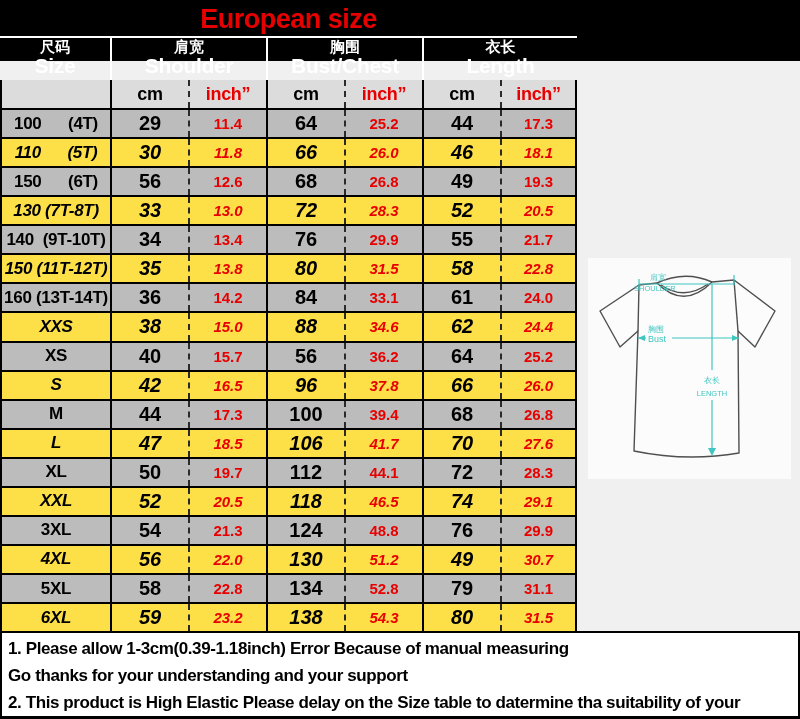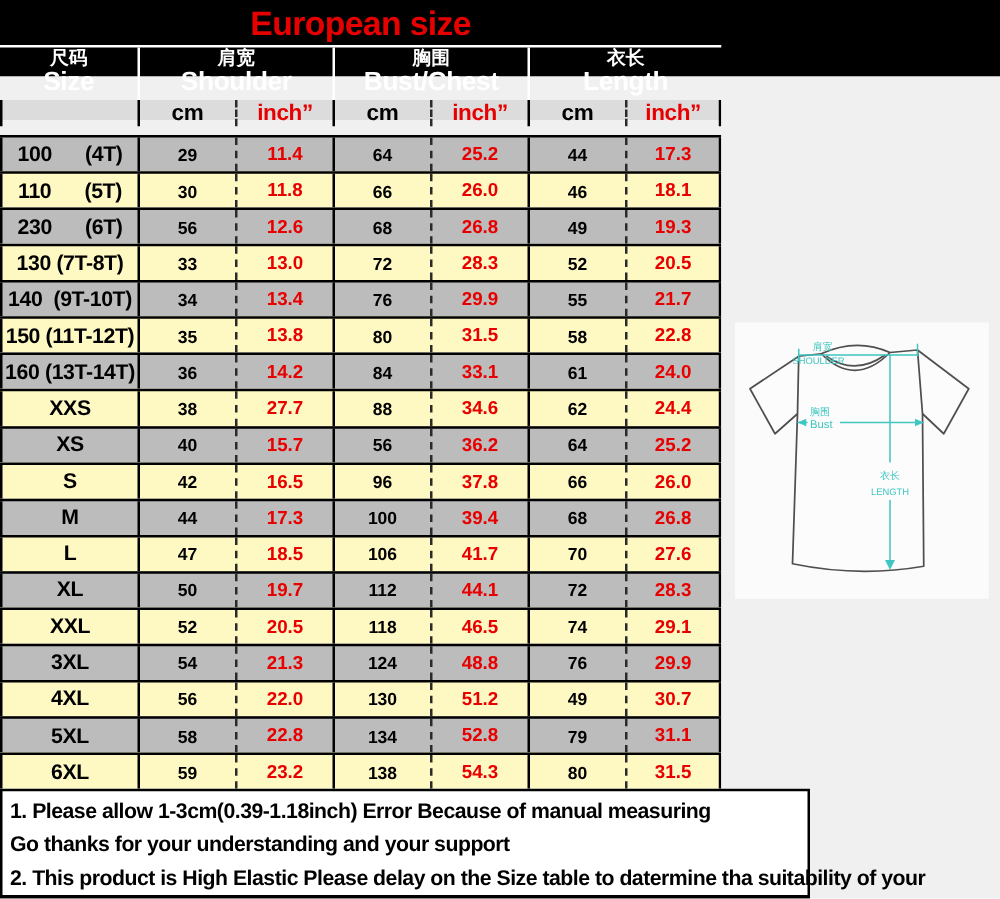--- a/index.html
+++ b/index.html
@@ -21,52 +21,52 @@
     position:absolute;top:38px;left:0;width:577px;height:42px;
     display:grid;grid-template-columns:110px 156px 156px 155px;
   }
   .hgroup{display:flex;flex-direction:column;align-items:center;justify-content:flex-start;color:#fff;box-sizing:border-box;}
   .hgroup + .hgroup{border-left:2px solid #fff;}
   .hgroup .zh{font-size:15px;line-height:17px;font-weight:bold;}
   .hgroup .en{font-size:21px;line-height:22px;font-weight:bold;letter-spacing:-0.3px;}
 
   
   .subheader{
-    position:absolute;top:80px;left:0;width:577px;height:16px;
+    position:absolute;top:80px;left:0;width:577px;height:28px;
     display:grid;grid-template-columns:110px 78px 78px 78px 78px 78px 77px;
     background:#dcdcdc;
   }
   .cell{display:flex;align-items:center;justify-content:center;box-sizing:border-box;}
   .b-solid{border-left:2px solid #000;}
   .b-dash{border-left:2px dashed #2a2a2a;}
   .edge-l{border-left:2px solid #000;}
   .edge-r{border-right:2px solid #000;}
   .u-cm{font-size:18px;font-weight:bold;color:#000;letter-spacing:-0.3px;}
   .u-inch{font-size:18px;font-weight:bold;color:#e80000;letter-spacing:-0.3px;}
 
   
   .tbody{position:absolute;top:108px;left:0;width:577px;height:523px;display:flex;flex-direction:column;}
   .t-row{
     flex:1;display:grid;grid-template-columns:110px 78px 78px 78px 78px 78px 77px;
     border-top:2px solid #000;box-sizing:border-box;
   }
   .t-row.dark{background:#bcbcbc;}
-  .t-row.light{background:#fef9c3;}
+  .t-row.light{background:#fde047;font-style:italic;}
   .c-size{font-size:17px;font-weight:bold;color:#000;white-space:pre;letter-spacing:-0.3px;}
-  .c-cm{font-size:14px;font-weight:bold;color:#000;text-align:center;}
+  .c-cm{font-size:20px;font-weight:bold;color:#000;text-align:center;}
   .c-inch{font-size:15px;font-weight:bold;color:#e80000;}
 
   
   .right-region{position:absolute;left:577px;top:80px;width:223px;height:551px;background:#f0f0f0;}
   .shirt-panel{position:absolute;left:11px;top:178px;width:203px;height:221px;background:#fbfbfb;}
   .shirt-panel svg{display:block;width:203px;height:221px;}
 
   
   .footer{
-    position:absolute;top:631px;left:0;width:648px;height:88px;background:#fff;
+    position:absolute;top:631px;left:0;width:800px;height:88px;background:#fff;
     border:2px solid #000;border-bottom-width:3px;box-sizing:border-box;
     padding:2px 0 0 6px;
   }
   .footer p{margin:0;font-size:17px;font-weight:bold;color:#000;line-height:27px;letter-spacing:-0.4px;white-space:nowrap;}
 </style>
 </head>
 <body>
 
 <div class="page">
 
@@ -116,21 +116,21 @@
       <div class="t-row light">
         <div class="cell c-size edge-l">110      (5T)</div>
         <div class="cell c-cm b-solid">30</div>
         <div class="cell c-inch b-dash">11.8</div>
         <div class="cell c-cm b-solid">66</div>
         <div class="cell c-inch b-dash">26.0</div>
         <div class="cell c-cm b-solid">46</div>
         <div class="cell c-inch b-dash edge-r">18.1</div>
       </div>
       <div class="t-row dark">
-        <div class="cell c-size edge-l">230      (6T)</div>
+        <div class="cell c-size edge-l">150      (6T)</div>
         <div class="cell c-cm b-solid">56</div>
         <div class="cell c-inch b-dash">12.6</div>
         <div class="cell c-cm b-solid">68</div>
         <div class="cell c-inch b-dash">26.8</div>
         <div class="cell c-cm b-solid">49</div>
         <div class="cell c-inch b-dash edge-r">19.3</div>
       </div>
       <div class="t-row light">
         <div class="cell c-size edge-l">130 (7T-8T)</div>
         <div class="cell c-cm b-solid">33</div>
@@ -163,21 +163,21 @@
         <div class="cell c-cm b-solid">36</div>
         <div class="cell c-inch b-dash">14.2</div>
         <div class="cell c-cm b-solid">84</div>
         <div class="cell c-inch b-dash">33.1</div>
         <div class="cell c-cm b-solid">61</div>
         <div class="cell c-inch b-dash edge-r">24.0</div>
       </div>
       <div class="t-row light">
         <div class="cell c-size edge-l">XXS</div>
         <div class="cell c-cm b-solid">38</div>
-        <div class="cell c-inch b-dash">27.7</div>
+        <div class="cell c-inch b-dash">15.0</div>
         <div class="cell c-cm b-solid">88</div>
         <div class="cell c-inch b-dash">34.6</div>
         <div class="cell c-cm b-solid">62</div>
         <div class="cell c-inch b-dash edge-r">24.4</div>
       </div>
       <div class="t-row dark">
         <div class="cell c-size edge-l">XS</div>
         <div class="cell c-cm b-solid">40</div>
         <div class="cell c-inch b-dash">15.7</div>
         <div class="cell c-cm b-solid">56</div>

